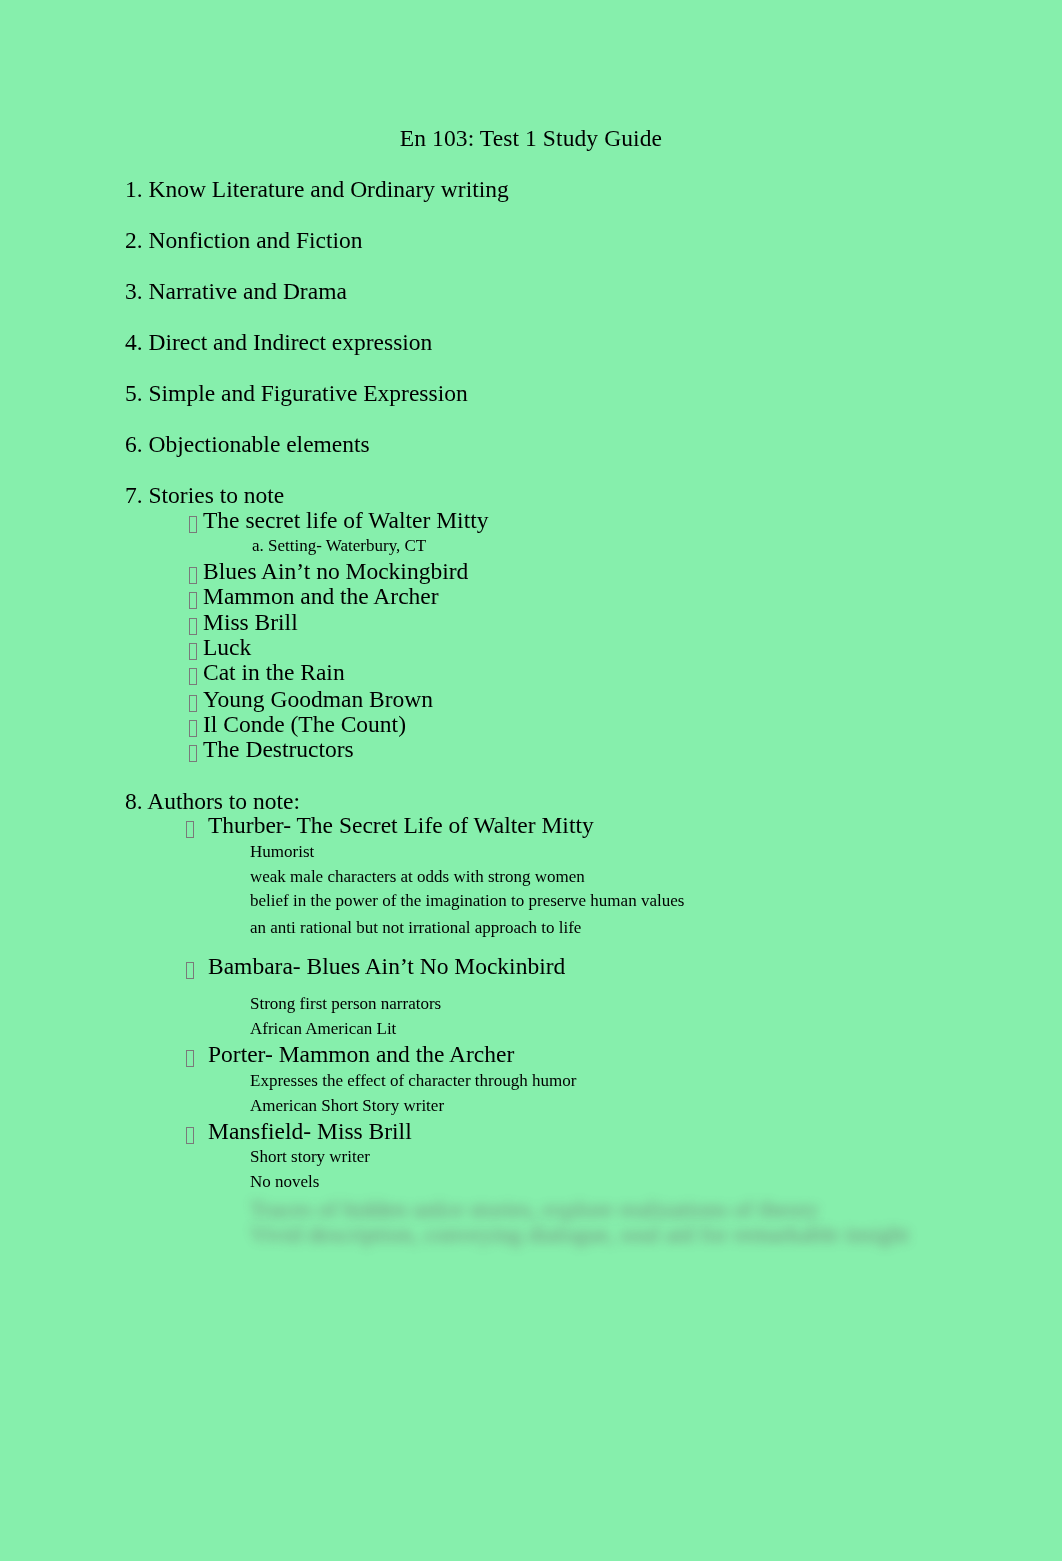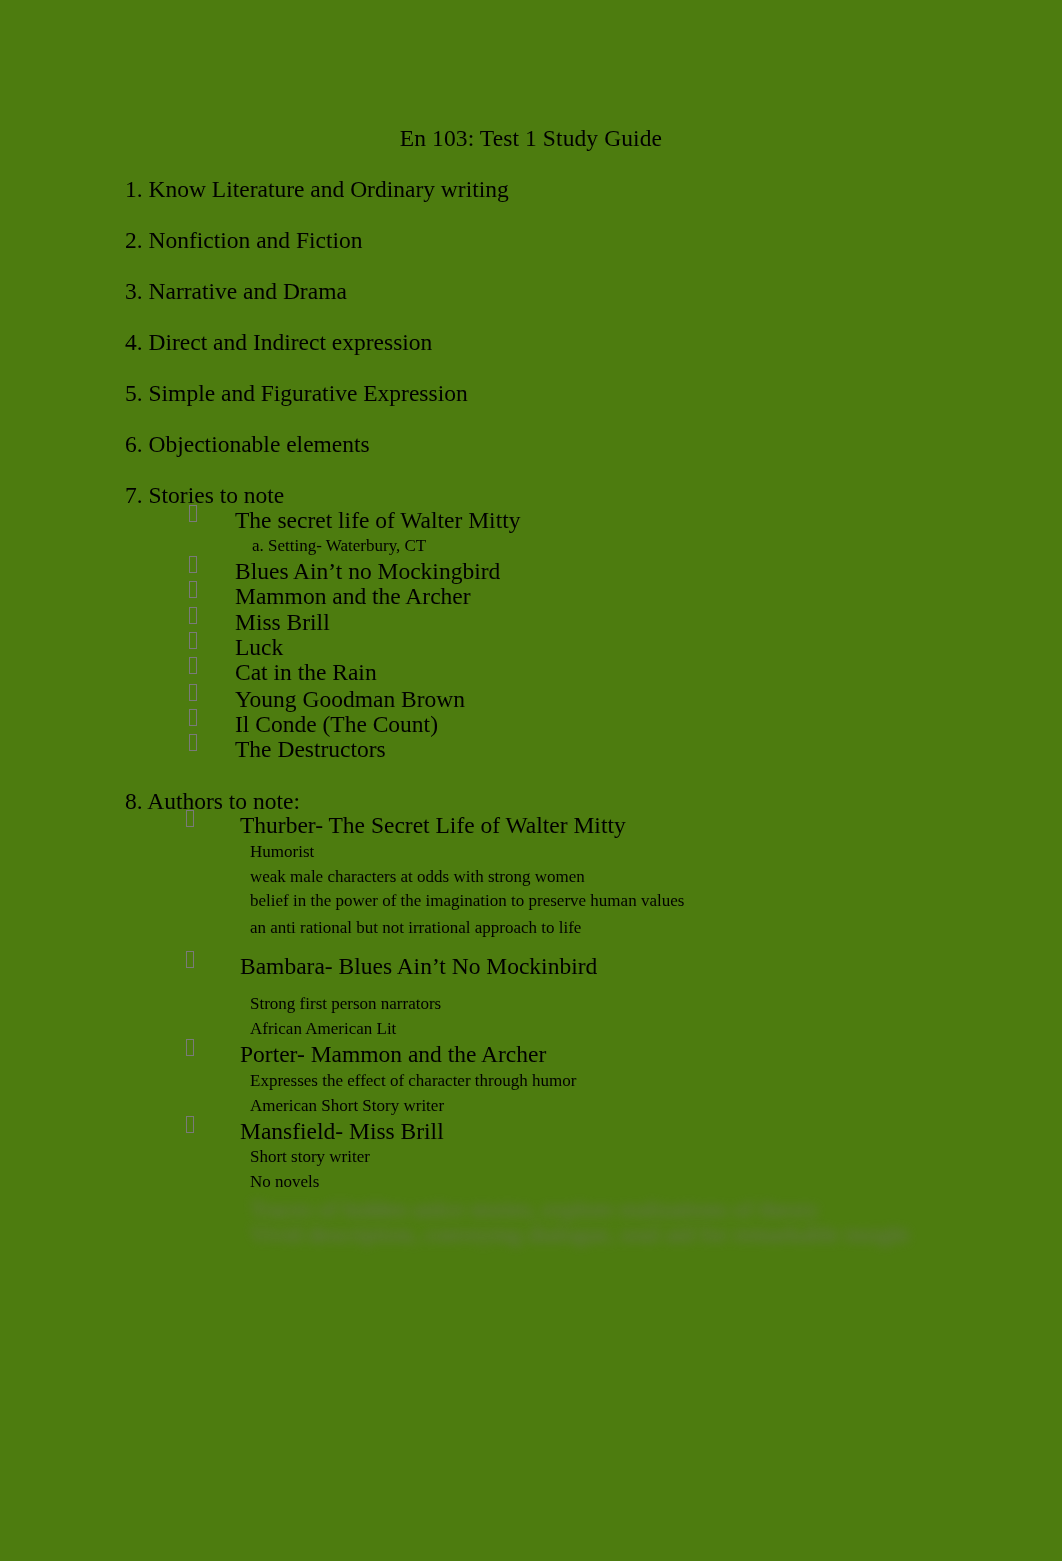--- a/index.html
+++ b/index.html
@@ -14,21 +14,21 @@
     font-family: "Liberation Serif", "DejaVu Serif", serif;
     color: #000000;
     overflow: hidden;
   }
   .page {
     position: absolute;
     left: 0;
     top: 0;
     width: 1062px;
     height: 1561px;
-    background: #4d7c0f;
+    background: #86efac;
   }
 
   .doc-title {
     position: absolute;
     left: 0;
     top: 124px;
     width: 1062px;
     text-align: center;
     font-size: 23.5px;
     line-height: 28px;
@@ -45,22 +45,21 @@
   }
 
   
   .bullet-row {
     position: absolute;
     left: 189px;
     font-size: 23.5px;
     line-height: 28px;
     white-space: nowrap;
     display: flex;
-    align-items: flex-start;
-    gap: 32px;
+    align-items: flex-end;
   }
   .bullet-row.s8 {
     left: 186px;
   }
   .tofu {
     display: inline-block;
     width: 8px;
     height: 17px;
     border: 1.4px solid #7a7a7a;
     box-sizing: border-box;

